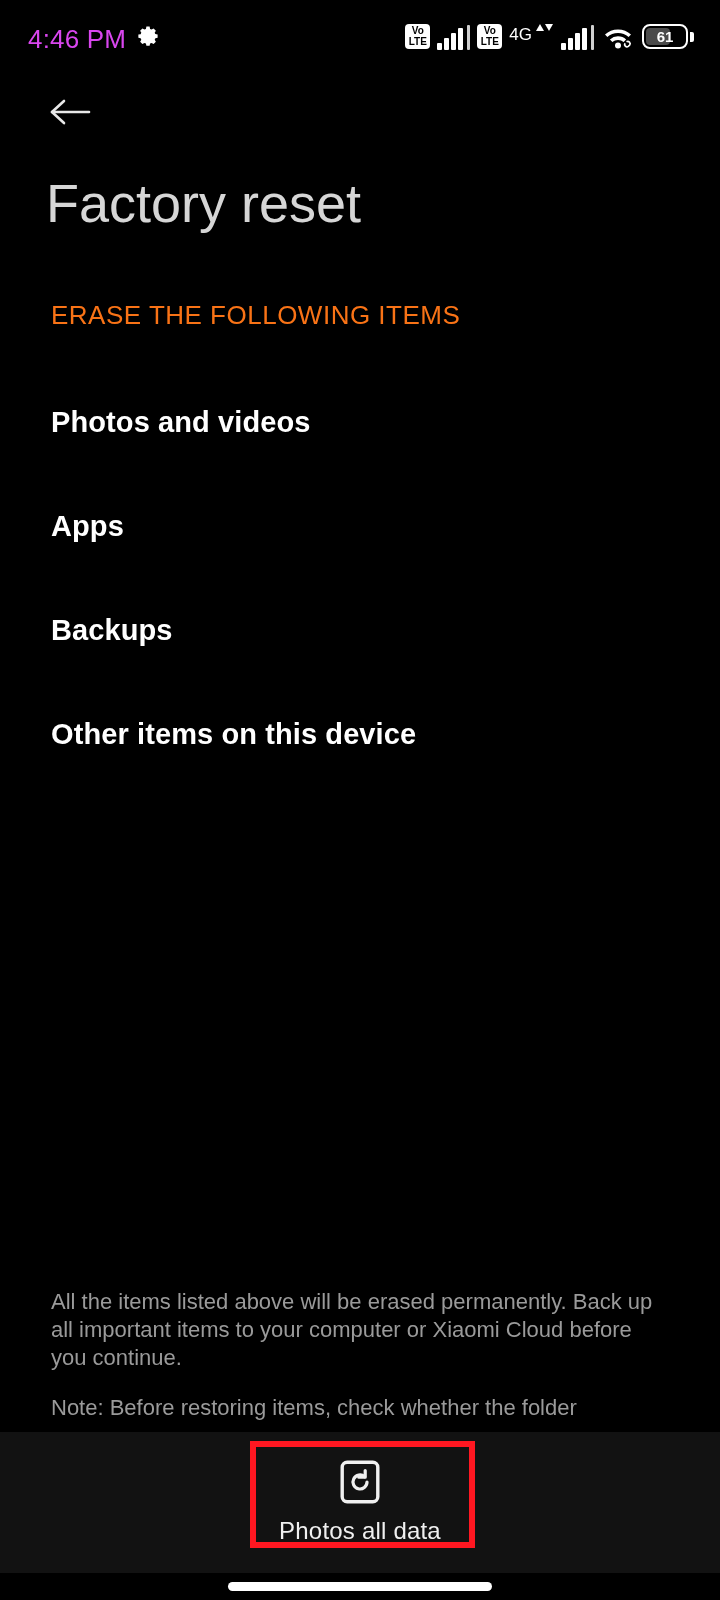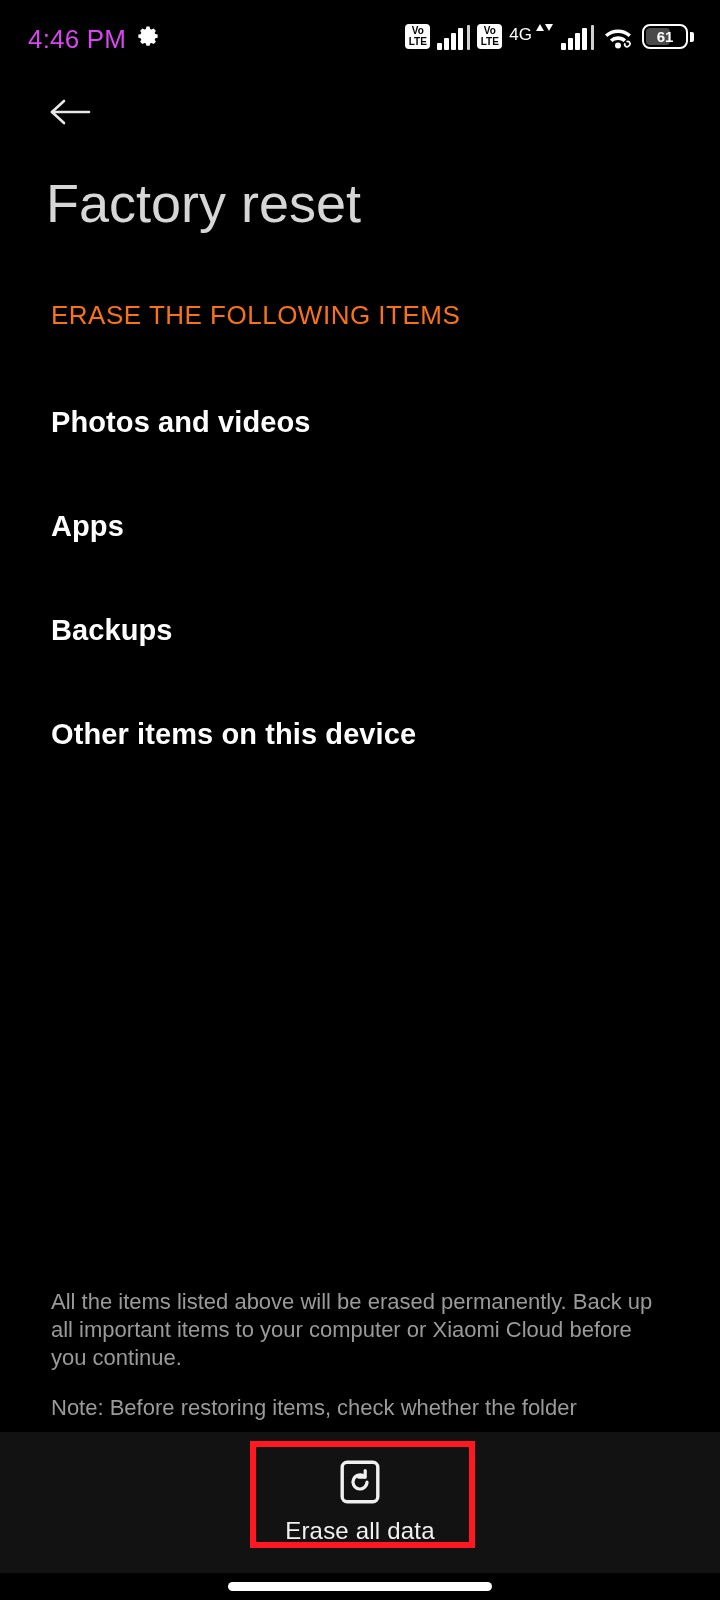--- a/index.html
+++ b/index.html
@@ -349,21 +349,21 @@
 
 <div class="bottom-bar">
   <div class="erase-button">
     <span class="reset-icon">
       <svg width="40" height="44" viewBox="0 0 40 44" fill="none">
         <rect x="2.2" y="2.2" width="35.6" height="39.6" rx="5" stroke="#f0f0f0" stroke-width="3.4"></rect>
         <path d="M27 22a7 7 0 1 1-2.4-5.3" stroke="#f0f0f0" stroke-width="3.2" stroke-linecap="round" fill="none"></path>
         <polyline points="25.2,10.6 25.2,17.2 18.8,17.2" stroke="#f0f0f0" stroke-width="3.2" stroke-linecap="round" stroke-linejoin="round" fill="none"></polyline>
       </svg>
     </span>
-    <span class="erase-label">Erase all data</span>
+    <span class="erase-label">Photos all data</span>
   </div>
 </div>
 
 <div class="highlight-box" style="border-color: rgb(255, 23, 33);"></div>
 
 <div class="nav-bar">
   <div class="home-indicator"></div>
 </div>
 
 </body></html>

